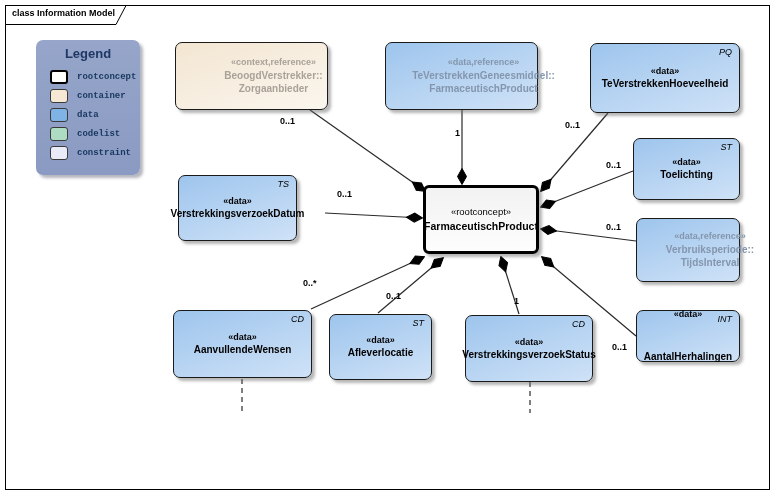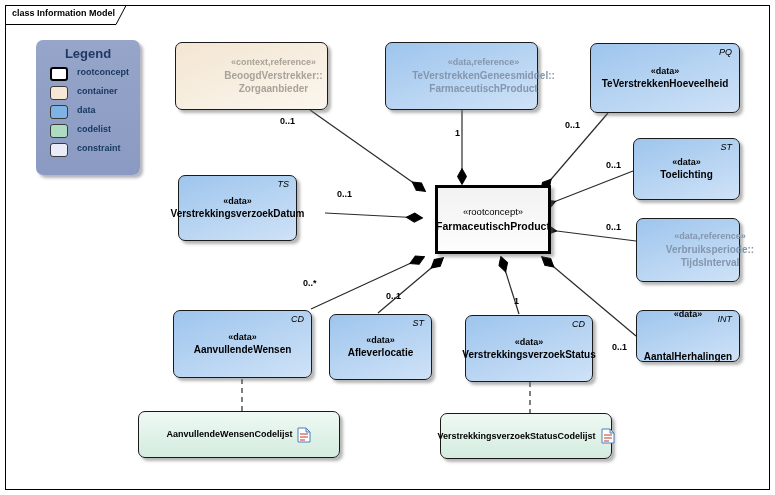--- a/index.html
+++ b/index.html
@@ -15,21 +15,21 @@
   }
 
   
   .legend {
     position:absolute; left:36px; top:40px; width:104px; height:135px; z-index:2;
     background:linear-gradient(180deg,#96a5c9,#8a9ac2);
     border-radius:7px; box-shadow:3px 3px 3px rgba(90,90,110,.45);
     padding:6px 0 0 0; box-sizing:border-box;
   }
   .legend-title { text-align:center; font-size:13px; font-weight:700; color:#1f3864; margin-bottom:6px; }
-  .legend-row { display:flex; align-items:flex-start; padding:0 0 0 14px; height:19px; }
+  .legend-row { display:flex; align-items:center; padding:0 0 0 14px; height:19px;font-family:Liberation Mono, monospace; }
   .swatch { width:18px; height:14px; border:1px solid #3a3a3a; border-radius:3px; box-sizing:border-box; flex:0 0 auto; }
   .swatch.root { border:2.5px solid #000; }
   .legend-label { font-size:9px; font-weight:600; color:#17375e; margin-left:9px; }
 
   
   .node {
     position:absolute; z-index:2; box-sizing:border-box;
     border:1.5px solid #1a1a1a; border-radius:7px;
     box-shadow:3px 3px 3px rgba(110,110,110,.5);
     display:flex; flex-direction:column; align-items:center; justify-content:center;
@@ -39,21 +39,21 @@
   .node .nname  { font-size:10px; font-weight:700; color:#000; }
   .dtype { position:absolute; top:2px; right:7px; font-size:9px; font-style:italic; font-weight:400; color:#000; }
 
   .data-node      { background:linear-gradient(160deg,#9ec5ed 0%,#cfe2f7 100%); }
   .container-node { background:linear-gradient(160deg,#f3e6d2 0%,#fbf6ee 100%); }
   .ref .stereo, .ref .nname { color:#8496ad;margin-left:44px; }
   .container-node.ref .stereo, .container-node.ref .nname { color:#a9a298; }
 
   .root-node {
     background:linear-gradient(180deg,#f2f2f2,#fdfdfd);
-    border:3px solid #000; border-radius:0;margin-left:12px;
+    border:3px solid #000; border-radius:6px;
   }
   .root-node .stereo { font-weight:400; font-size:9.5px; }
   .root-node .nname  { font-size:10.5px; }
 
   .codelist-node {
     background:linear-gradient(180deg,#eef9f3 0%,#d4ecdf 100%);
     flex-direction:row; gap:5px;
   }
   .codelist-node .nname { font-size:9px; }
   .doc-icon { width:14px; height:16px; flex:0 0 auto; }
@@ -175,41 +175,21 @@
     <div class="stereo">«data»</div>
     <div class="nname">Afleverlocatie</div>
   </div>
 
   <div class="node data-node" style="left:465px;top:315px;width:128px;height:67px;">
     <span class="dtype">CD</span>
     <div class="stereo">«data»</div>
     <div class="nname">VerstrekkingsverzoekStatus</div>
   </div>
 
-  <div class="node codelist-node" style="left:138px;top:411px;width:202px;height:47px;">
-    <div class="nname">AanvullendeWensenCodelijst</div>
-    <svg class="doc-icon" viewBox="0 0 14 16">
-      <path d="M1 1 h8 l4 4 v10 h-12 z" fill="#ffffff" stroke="#4a7ebb" stroke-width="1"></path>
-      <path d="M9 1 v4 h4 z" fill="#d9e6f5" stroke="#4a7ebb" stroke-width="1"></path>
-      <line x1="3" y1="7" x2="11" y2="7" stroke="#c0392b" stroke-width="1"></line>
-      <line x1="3" y1="10" x2="11" y2="10" stroke="#c0392b" stroke-width="1"></line>
-      <line x1="3" y1="13" x2="8" y2="13" stroke="#c0392b" stroke-width="1"></line>
-    </svg>
-  </div>
-
-  <div class="node codelist-node" style="left:440px;top:413px;width:172px;height:46px;">
-    <div class="nname">VerstrekkingsverzoekStatusCodelijst</div>
-    <svg class="doc-icon" viewBox="0 0 14 16">
-      <path d="M1 1 h8 l4 4 v10 h-12 z" fill="#ffffff" stroke="#4a7ebb" stroke-width="1"></path>
-      <path d="M9 1 v4 h4 z" fill="#d9e6f5" stroke="#4a7ebb" stroke-width="1"></path>
-      <line x1="3" y1="7" x2="11" y2="7" stroke="#c0392b" stroke-width="1"></line>
-      <line x1="3" y1="10" x2="11" y2="10" stroke="#c0392b" stroke-width="1"></line>
-      <line x1="3" y1="13" x2="8" y2="13" stroke="#c0392b" stroke-width="1"></line>
-    </svg>
-  </div>
+
 
   <div class="mult" style="left:280px;top:116px;">0..1</div>
   <div class="mult" style="left:455px;top:128px;">1</div>
   <div class="mult" style="left:565px;top:120px;">0..1</div>
   <div class="mult" style="left:606px;top:160px;">0..1</div>
   <div class="mult" style="left:606px;top:222px;">0..1</div>
   <div class="mult" style="left:612px;top:342px;">0..1</div>
   <div class="mult" style="left:337px;top:189px;">0..1</div>
   <div class="mult" style="left:303px;top:278px;">0..*</div>
   <div class="mult" style="left:386px;top:291px;">0..1</div>

